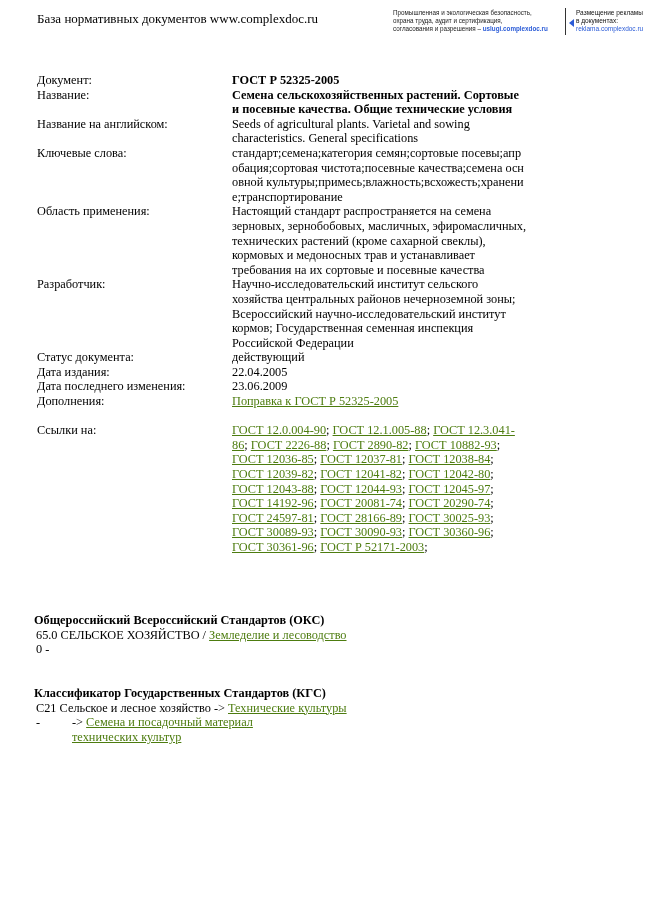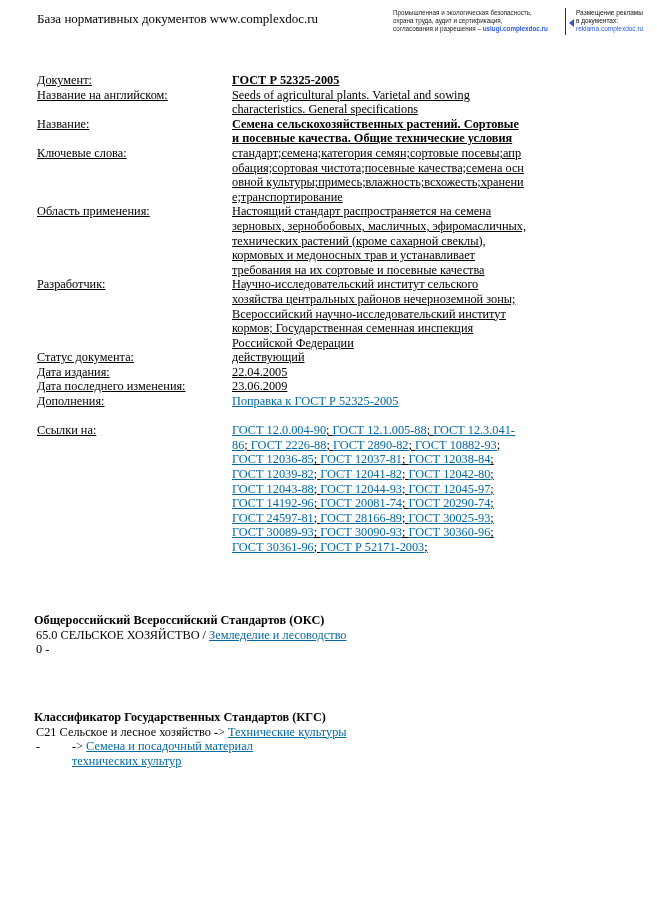--- a/index.html
+++ b/index.html
@@ -1,21 +1,21 @@
 <!DOCTYPE html>
 <html><head>
   <meta charset="utf-8">
   <style>
     html, body { margin: 0; padding: 0; background: #ffffff; }
     body {
       width: 657px; height: 900px; position: relative; overflow: hidden;
       font-family: "Liberation Serif", "DejaVu Serif", serif;
       color: #000; font-size: 12.3px; line-height: 14.6px;
     }
-    a { color: #0369a1; text-decoration: underline; }
+    a { color: #4d7c0f; text-decoration: underline; }
     .header-title {
       position: absolute; left: 37px; top: 12px;
       font-size: 13px;
     }
     .ad-left {
       position: absolute; left: 393px; top: 9px; width: 170px;
       font-family: "Liberation Sans", sans-serif; font-size: 6.3px; line-height: 8.2px; color: #222;
     }
     .ad-left .site { color: #2a5bd7; font-weight: bold; }
     .ad-divider {
@@ -28,21 +28,21 @@
     }
     .ad-right {
       position: absolute; left: 576px; top: 9px; width: 80px;
       font-family: "Liberation Sans", sans-serif; font-size: 6.5px; line-height: 8.2px; color: #111;
     }
     .ad-right .site { color: #2a5bd7; }
     .doc-table {
       position: absolute; left: 37px; top: 73px; width: 490px;
       border-collapse: collapse;
     }
-    .doc-table td { padding: 0; vertical-align: top; text-decoration: underline; }
+    .doc-table td { padding: 0; vertical-align: top; }
     .doc-table td.lbl { width: 195px; }
     .doc-table td.val { width: 295px; }
     .doc-table tr.gap td { height: 14.6px; }
     .bold { font-weight: bold; }
     .section { position: absolute; left: 34px; }
     .section .sec-title { font-weight: bold; }
     .sec-line { padding-left: 2px; font-family: Liberation Serif, serif; }
     .kgs-row2 { display: flex; padding-left: 2px; }
     .kgs-row2 .dash { width: 36px; }
     .kgs-row2 .rest { width: 240px; }
@@ -66,26 +66,26 @@
   </div>
 </div>
 
 <table class="doc-table">
   <tbody>
     <tr>
       <td class="lbl">Документ:</td>
       <td class="val bold">ГОСТ Р 52325-2005</td>
     </tr>
     <tr>
+      <td class="lbl">Название:</td>
+      <td class="val bold">Семена сельскохозяйственных растений. Сортовые и посевные качества. Общие технические условия</td>
+    </tr>
+    <tr>
       <td class="lbl">Название на английском:</td>
       <td class="val">Seeds of agricultural plants. Varietal and sowing characteristics. General specifications</td>
-    </tr>
-    <tr>
-      <td class="lbl">Название:</td>
-      <td class="val bold">Семена сельскохозяйственных растений. Сортовые и посевные качества. Общие технические условия</td>
     </tr>
     <tr>
       <td class="lbl">Ключевые слова:</td>
       <td class="val" style="word-break: break-all;">стандарт;семена;категория семян;сортовые посевы;апробация;сортовая чистота;посевные качества;семена основной культуры;примесь;влажность;всхожесть;хранение;транспортирование</td>
     </tr>
     <tr>
       <td class="lbl">Область применения:</td>
       <td class="val">Настоящий стандарт распространяется на семена зерновых, зернобобовых, масличных, эфиромасличных, технических растений (кроме сахарной свеклы), кормовых и медоносных трав и устанавливает требования на их сортовые и посевные качества</td>
     </tr>
     <tr>
@@ -118,20 +118,20 @@
     </tr>
   </tbody>
 </table>
 
 <div class="section" style="top: 613px;">
   <div class="sec-title">Общероссийский Всероссийский Стандартов (ОКС)</div>
   <div class="sec-line"><span>65.0 СЕЛЬСКОЕ ХОЗЯЙСТВО / </span><a href="#">Земледелие и лесоводство</a></div>
   <div class="sec-line">0 -</div>
 </div>
 
-<div class="section" style="top: 686px; margin-top: 24px;">
+<div class="section" style="top: 686px;">
   <div class="sec-title">Классификатор Государственных Стандартов (КГС)</div>
   <div class="sec-line"><span>С21 Сельское и лесное хозяйство -&gt; </span><a href="#">Технические культуры</a></div>
   <div class="kgs-row2">
     <span class="dash">-</span>
     <span class="rest"><span>-&gt; </span><a href="#">Семена и посадочный материал технических культур</a></span>
   </div>
 </div>
 
 </body></html>

